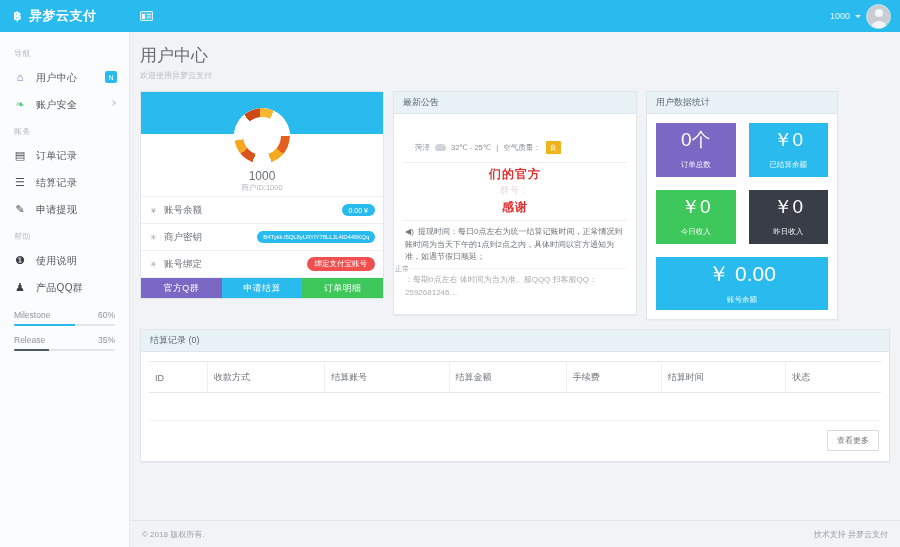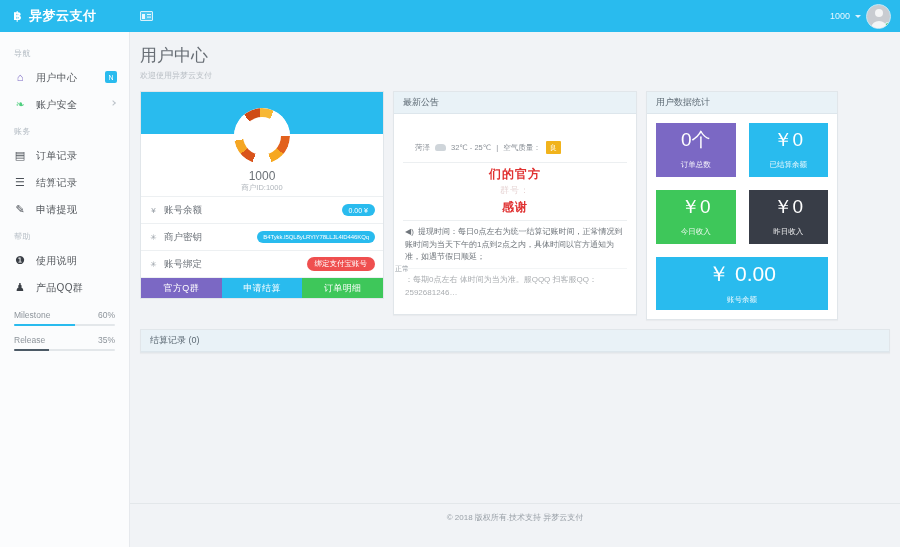--- a/index.html
+++ b/index.html
@@ -268,23 +268,23 @@
     display: flex; justify-content: flex-end; padding: 9px 2px 2px 2px;
   }
   .btn-more {
     border: 1px solid #d6dbe0; background: #fff; color: #6d737a;
     font-size: 8px; padding: 4px 9px; cursor: pointer; border-radius: 1px;
     font-family: inherit;
   }
 
   
   .footer {
-    position: absolute; left: 130px; bottom: 17px; width: 770px; height: 27px;
+    position: absolute; left: 130px; bottom: 0; width: 770px; height: 27px;
     border-top: 1px solid #e3e7ea; background: #f1f3f6;
-    display: flex; align-items: center; justify-content: center;
+    display: flex; align-items: center; justify-content: space-between;
     padding: 0 12px; font-size: 8px; color: #9aa1a8;
   }
 </style>
 </head>
 <body>
 
 <div class="app">
 
   <div class="topbar">
     <div class="brand">
@@ -476,20 +476,43 @@
             </div>
 
           </div>
         </div>
       </div>
 
     </div>
 
     <div class="panel table-panel">
       <div class="panel-head">结算记录 (0)</div>
+      <div class="table-wrap">
+        <table>
+          <thead>
+            <tr>
+              <th style="width:8%">ID</th>
+              <th style="width:16%">收款方式</th>
+              <th style="width:17%">结算账号</th>
+              <th style="width:16%">结算金额</th>
+              <th style="width:13%">手续费</th>
+              <th style="width:17%">结算时间</th>
+              <th style="width:13%">状态</th>
+            </tr>
+          </thead>
+          <tbody>
+            <tr>
+              <td class="table-empty" colspan="7"></td>
+            </tr>
+          </tbody>
+        </table>
+        <div class="table-foot">
+          <button class="btn-more">查看更多</button>
+        </div>
+      </div>
     </div>
 
   </div>
 
   <div class="footer">
     <span>© 2018 版权所有.</span>
     <span>技术支持 异梦云支付</span>
   </div>
 
 </div>

